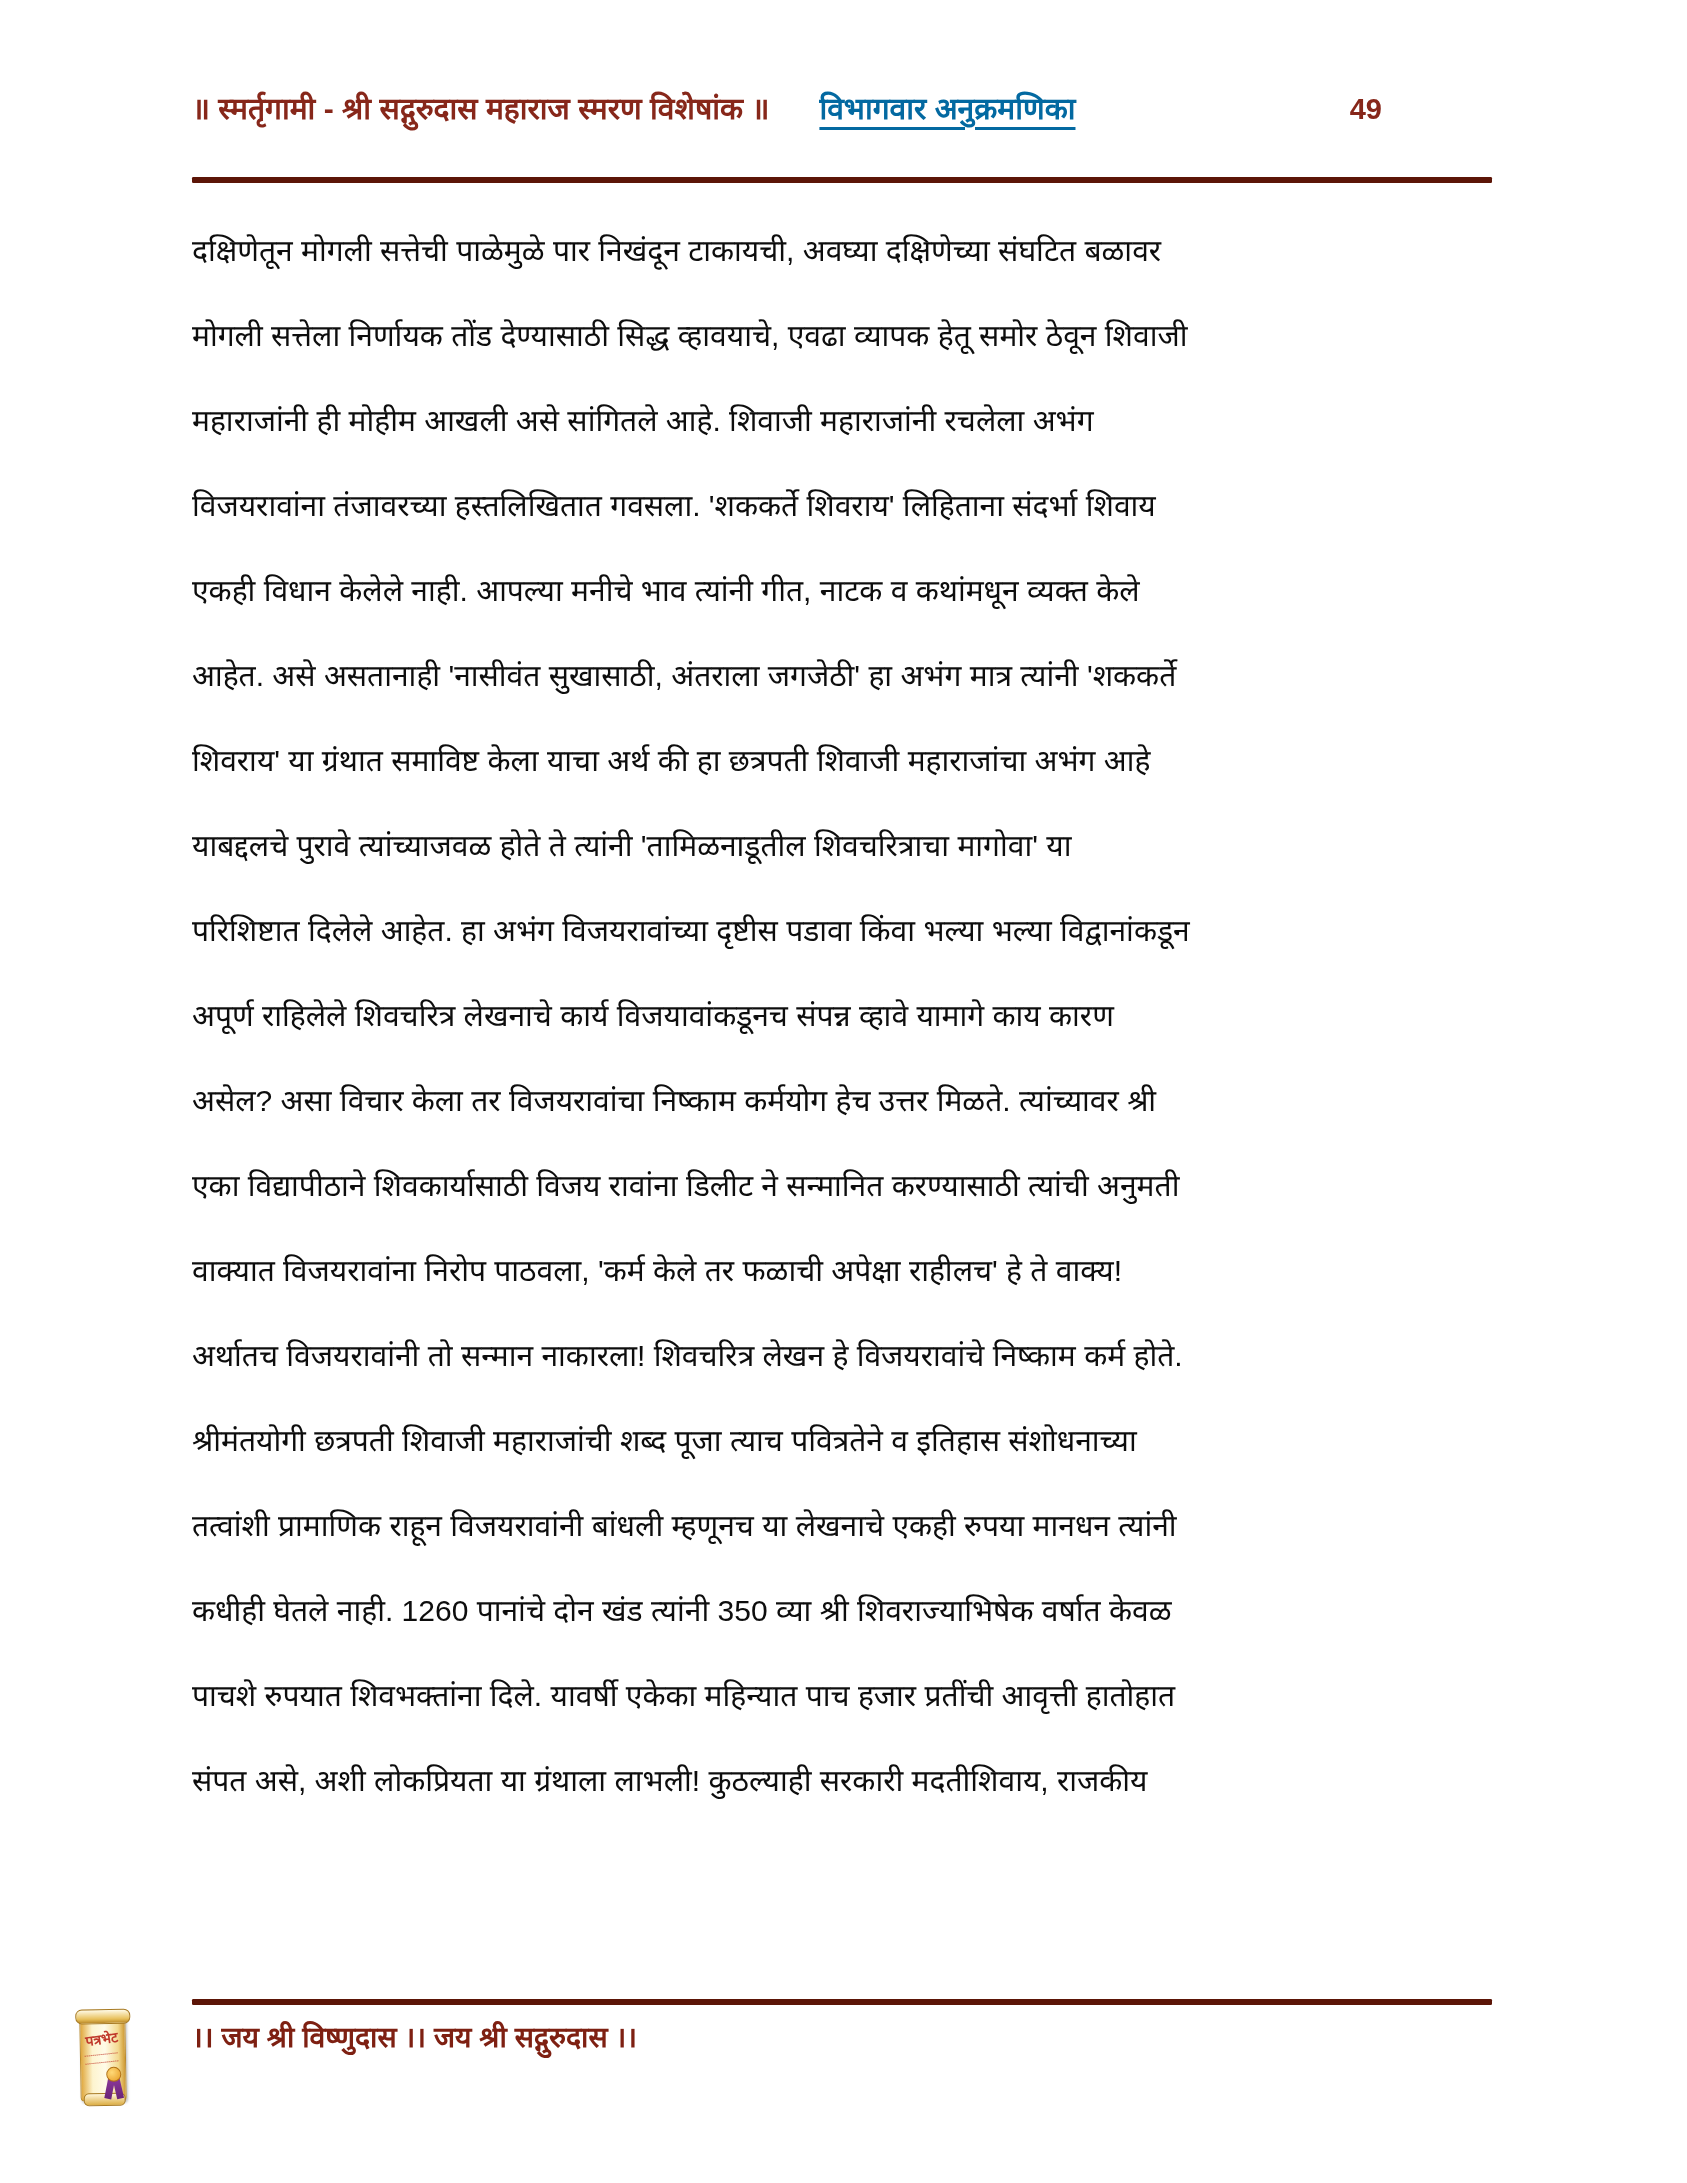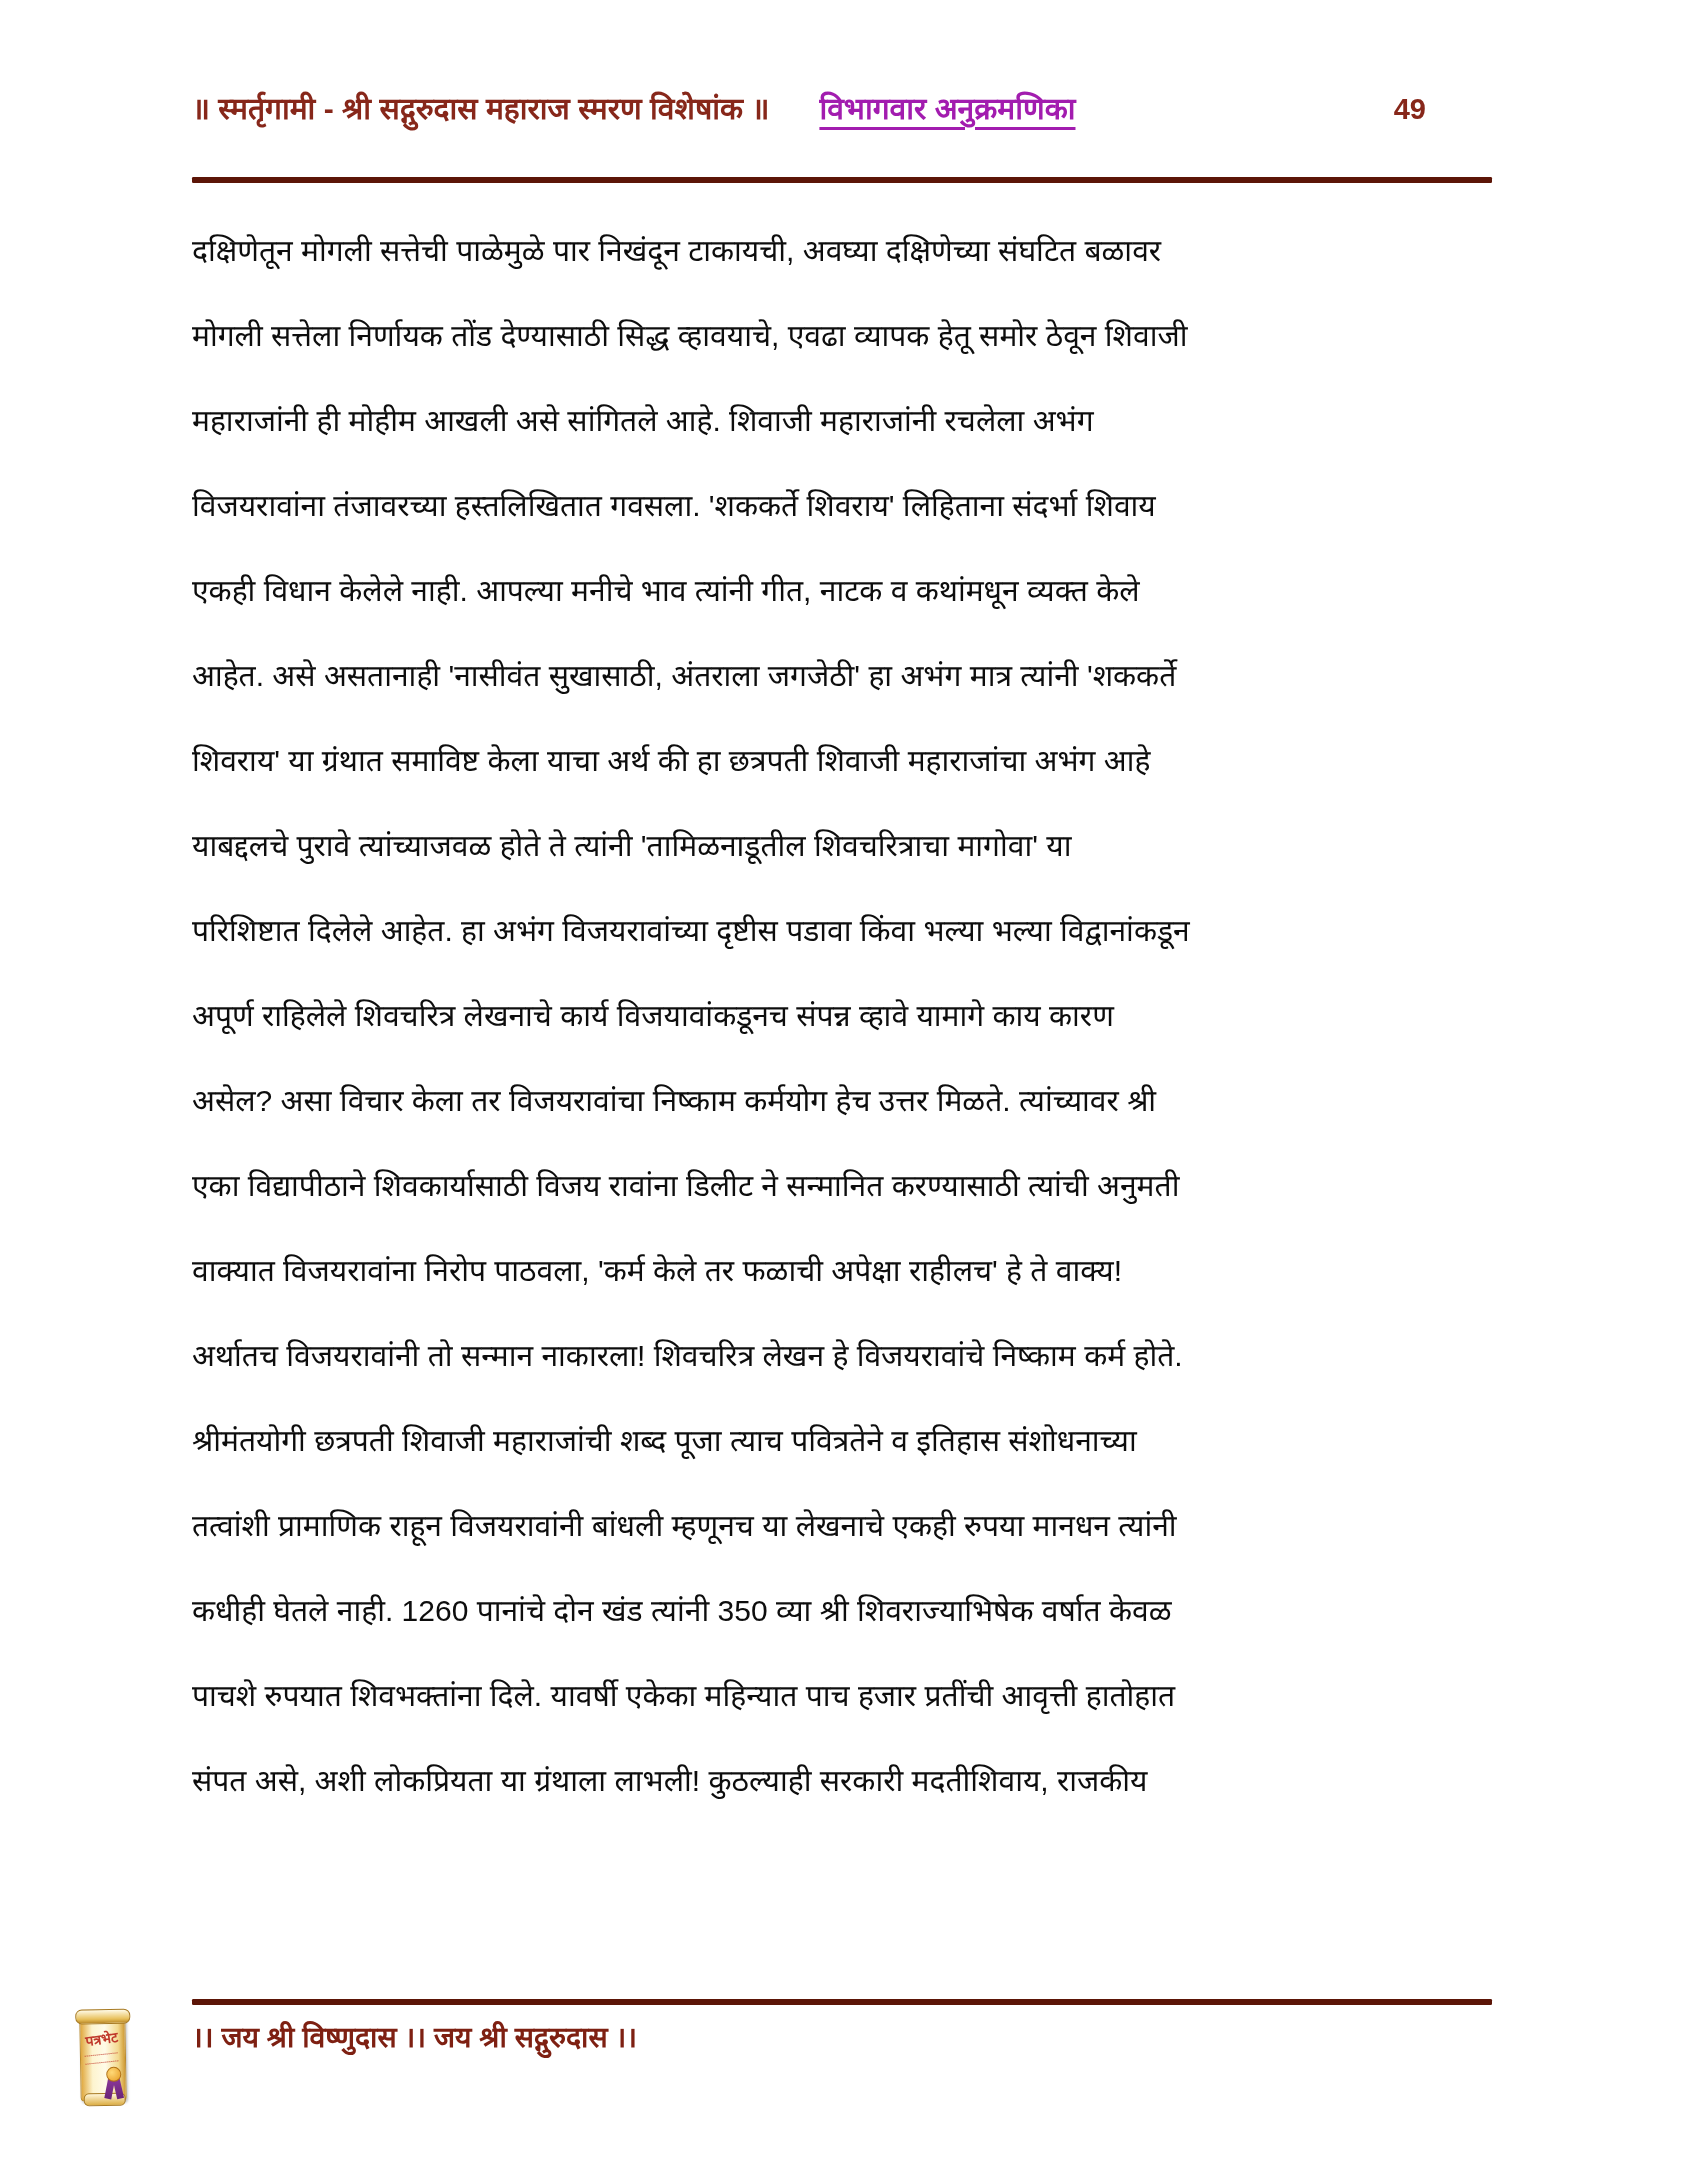--- a/index.html
+++ b/index.html
@@ -13,26 +13,26 @@
   
   .header-row {
     position:absolute; top:87px; left:192px; width:1300px;
     display:flex; align-items:baseline;
   }
   .header-title {
     color:#87271a; font-size:30px; font-weight:bold; white-space:nowrap;
   }
   .toc-link {
     margin-left:50px;
-    color:#a21caf; font-size:30px; font-weight:bold; white-space:nowrap;
+    color:#0369a1; font-size:30px; font-weight:bold; white-space:nowrap;
     text-decoration:underline; text-decoration-thickness:2.6px; text-underline-offset:8px;
     cursor:pointer;
   }
   .page-num {
-    margin-left:auto; margin-right:66px;
+    margin-left:auto; margin-right:110px;
     color:#87271a; font-size:29px; font-weight:bold;
   }
   .rule {
     position:absolute; left:192px; width:1300px; height:6px;
     background:#5c1507; border-radius:1.3px;
   }
   .rule-top { top:177px; }
   .rule-bottom { top:1999px; }
   
   .article-body {

